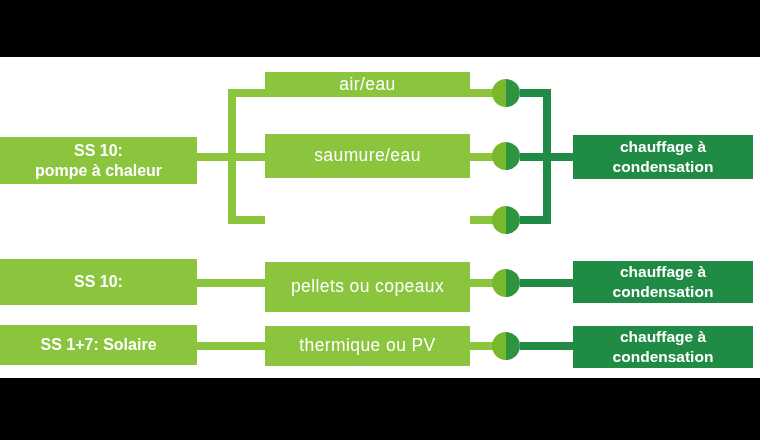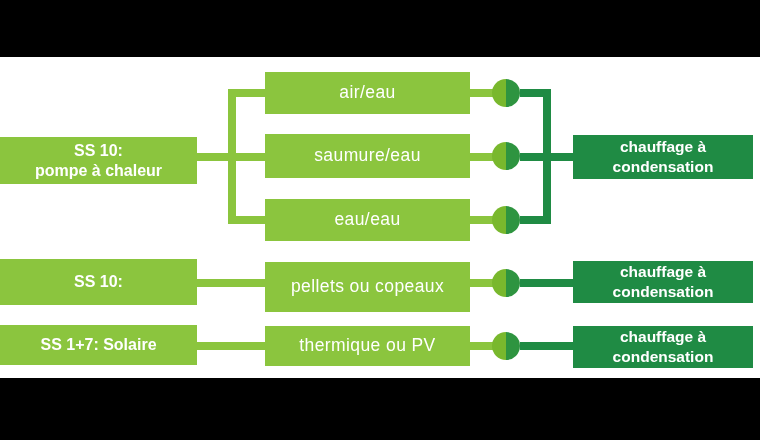--- a/index.html
+++ b/index.html
@@ -50,28 +50,25 @@
     <span>SS 10:</span>
     <span>pompe à chaleur</span>
   </div>
 
   <div class="line light" style="left:197px;top:153px;width:39px;height:8px;"></div>
   <div class="line light" style="left:228px;top:89px;width:8px;height:135px;"></div>
   <div class="line light" style="left:228px;top:89px;width:37px;height:8px;"></div>
   <div class="line light" style="left:236px;top:153px;width:29px;height:8px;"></div>
   <div class="line light" style="left:228px;top:216px;width:37px;height:8px;"></div>
 
-  <div class="box light mid" style="left:265px;top:72px;width:205px;height:42px;">
+  <div class="box light mid" style="left:265px;top:72px;width:205px;height:25px;">
     <span>air/eau</span>
   </div>
   <div class="box light mid" style="left:265px;top:134px;width:205px;height:44px;">
     <span>saumure/eau</span>
-  </div>
-  <div class="box light mid" style="left:265px;top:199px;width:205px;height:42px;">
-    <span>eau/eau</span>
   </div>
 
   <div class="line light" style="left:470px;top:89px;width:26px;height:8px;"></div>
   <div class="line light" style="left:470px;top:153px;width:26px;height:8px;"></div>
   <div class="line light" style="left:470px;top:216px;width:26px;height:8px;"></div>
 
   <div class="circle" style="left:492px;top:79px;"></div>
   <div class="circle" style="left:492px;top:142px;"></div>
   <div class="circle" style="left:492px;top:206px;"></div>
 

